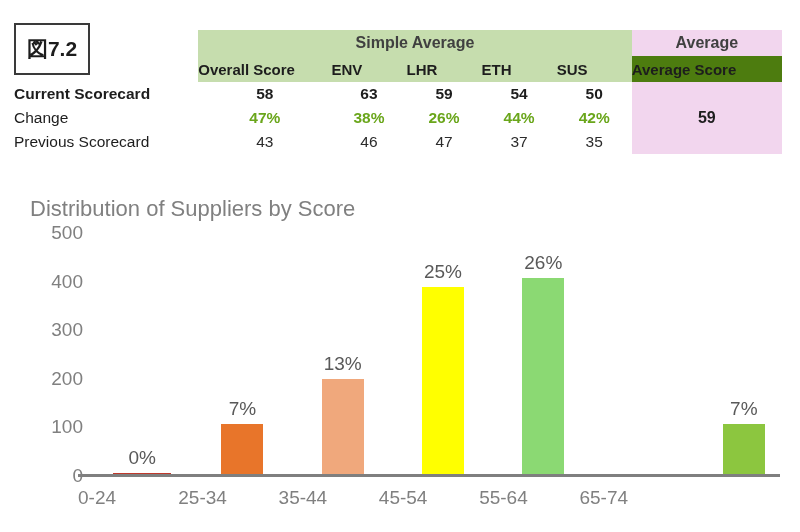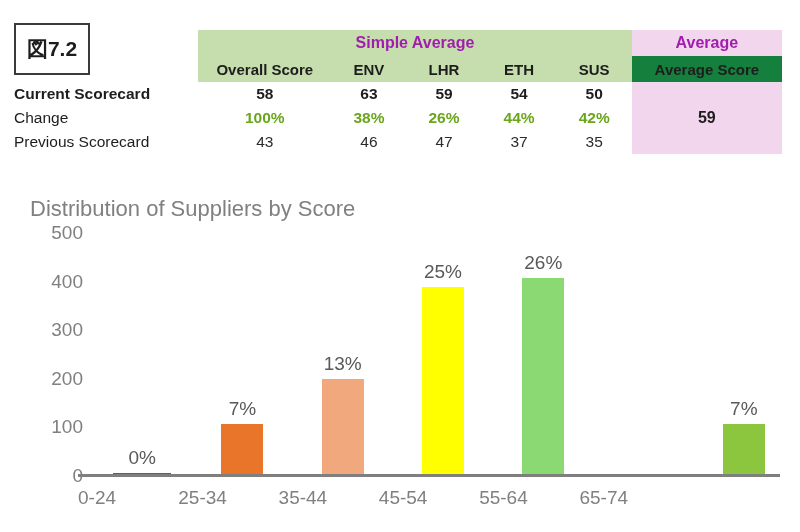--- a/index.html
+++ b/index.html
@@ -20,30 +20,30 @@
     position:absolute;left:0px;top:30px;width:800px;
   }
   table.sc{border-collapse:collapse;width:782px;table-layout:fixed;}
   table.sc td,table.sc th{padding:0;margin:0;}
   .col-label{width:198px;}
   .col-overall{width:133px;}
   .col-small{width:75px;}
   .col-weighted{width:150px;}
 
   .hdr-group{
-    background:#c6ddae;font-weight:700;font-size:16px;color:#a21caf;
+    background:#c6ddae;font-weight:700;font-size:16px;color:#404040;
     text-align:center;height:26px;vertical-align:middle;
   }
   .hdr-group.pink{background:#f2d6ee;}
   .hdr-blank{background:transparent;}
   .hdr-sub{
     background:#c6ddae;font-weight:700;font-size:15px;color:#1d1d1d;
-    text-align:center;height:26px;vertical-align:middle;
-  }
-  .hdr-sub.pink{background:#15803d;}
+    height:26px;vertical-align:middle;
+  }
+  .hdr-sub.pink{background:#4d7c0f;}
   .hdr-sub.blank{background:transparent;}
   .weighted-cell{
     background:#f2d6ee;font-weight:700;font-size:16px;color:#1d1d1d;
     text-align:center;vertical-align:middle;line-height:1.15;
   }
   .row-name{
     font-size:15.5px;text-align:left;padding-left:14px !important;
     height:24px;vertical-align:middle;color:#1d1d1d;
   }
   .row-name.bold{font-weight:700;}
@@ -129,21 +129,21 @@
         <td class="cell-val bold">58</td>
         <td class="cell-val bold">63</td>
         <td class="cell-val bold">59</td>
         <td class="cell-val bold">54</td>
         <td class="cell-val bold">50</td>
         <td class="weighted-cell" rowspan="3">59</td>
       </tr>
 
       <tr>
         <td class="row-name">Change</td>
-        <td class="cell-val change">100%</td>
+        <td class="cell-val change">47%</td>
         <td class="cell-val change">38%</td>
         <td class="cell-val change">26%</td>
         <td class="cell-val change">44%</td>
         <td class="cell-val change">42%</td>
       </tr>
 
       <tr>
         <td class="row-name">Previous Scorecard</td>
         <td class="cell-val prev">43</td>
         <td class="cell-val prev">46</td>

